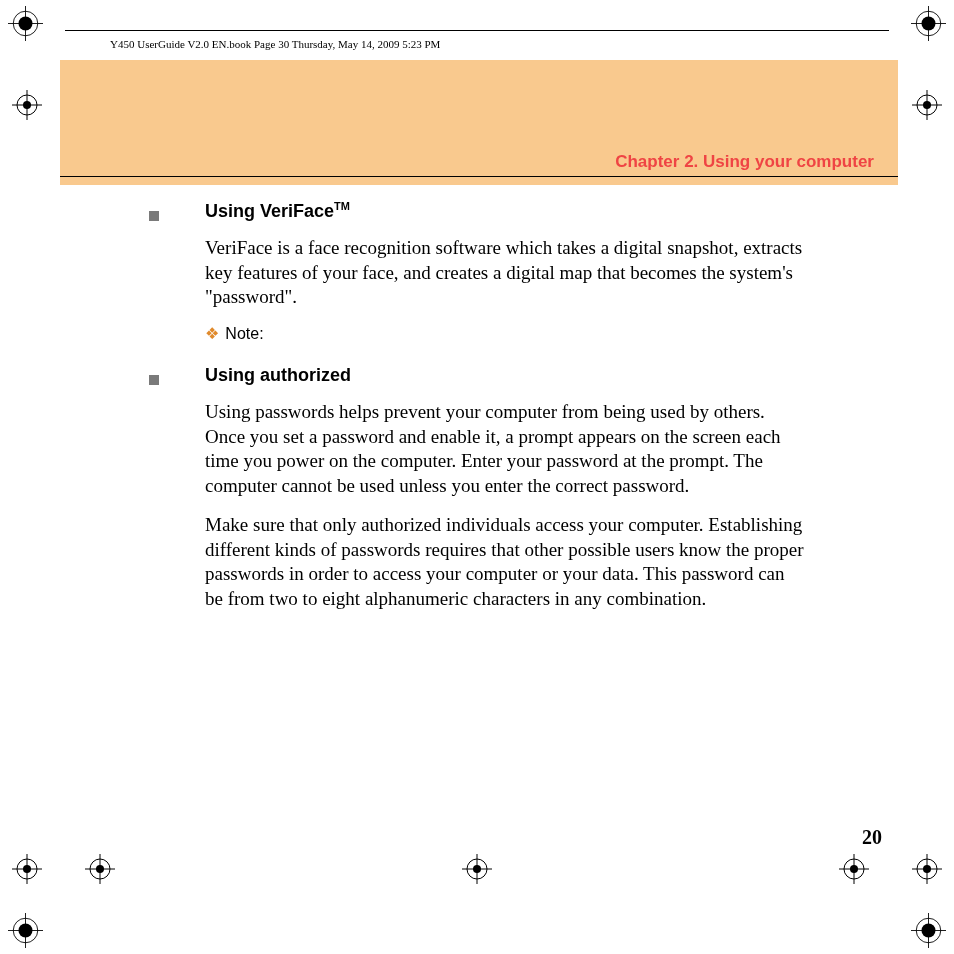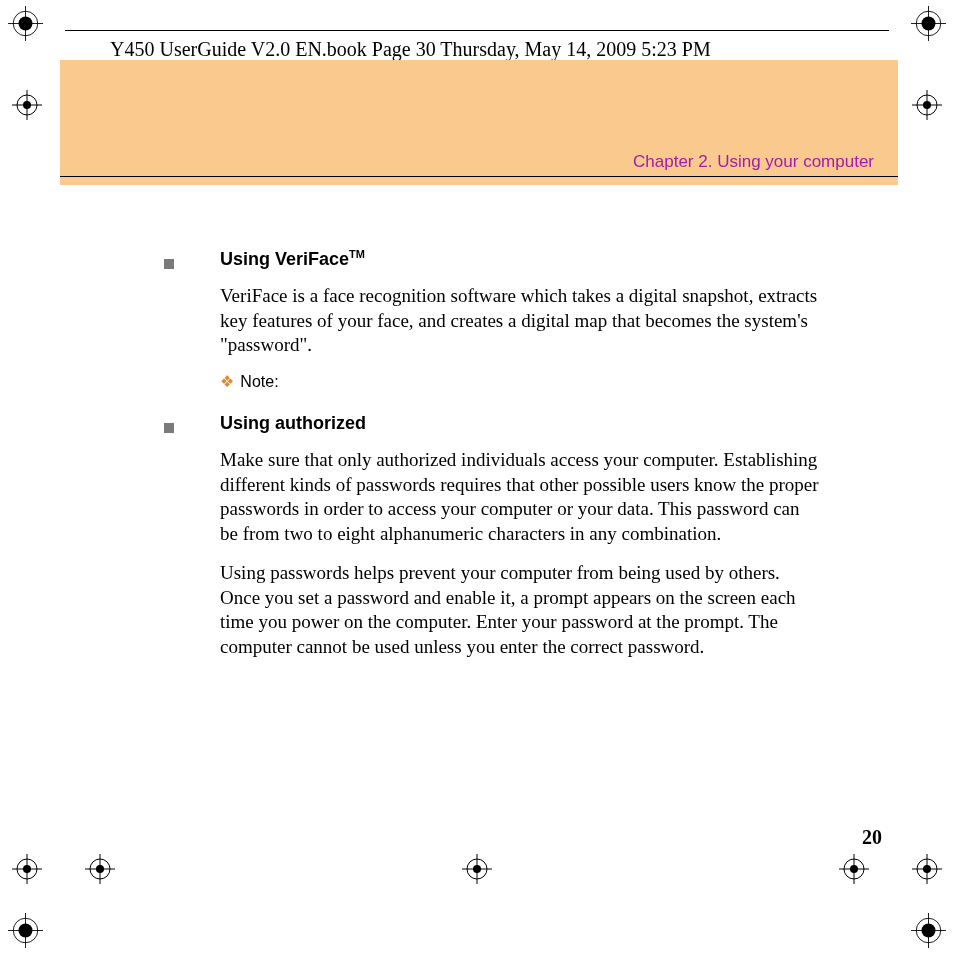--- a/index.html
+++ b/index.html
@@ -29,54 +29,53 @@
     top: 30px;
     left: 65px;
     right: 65px;
     border-top: 1px solid black;
   }
   .header-text {
     position: absolute;
     top: 38px;
     left: 110px;
     font-family: Georgia, serif;
-    font-size: 20px;
+    font-size: 11px;
   }
   .orange-band {
     position: absolute;
     top: 60px;
     left: 60px;
     width: 838px;
     height: 125px;
     background: #f9c98e;
   }
   .chapter-title {
     position: absolute;
     top: 152px;
     right: 80px;
     font-family: Arial, Helvetica, sans-serif;
-    font-weight: normal;
+    font-weight: bold;
     font-size: 17px;
-    color: #a21caf;
+    color: #ef4444;
     text-align: right;
   }
   .chapter-underline {
     position: absolute;
     top: 176px;
     left: 60px;
     width: 838px;
     height: 1px;
     background: black;
   }
   .content {
     position: absolute;
     top: 200px;
-    left: 164px;
+    left: 149px;
     width: 700px;
-    margin-top: 48px;
   }
   .section-row {
     display: flex;
     align-items: baseline;
     margin-bottom: 14px;
   }
   .square-bullet {
     width: 10px;
     height: 10px;
     background: #7a7a7a;
@@ -262,18 +261,18 @@
   </div>
 
 
   <div class="section-gap"></div>
 
   <div class="section-row">
     <div class="square-bullet"></div>
     <div class="section-heading">Using authorized</div>
   </div>
 
+  <div class="body-text">Using passwords helps prevent your computer from being used by others. Once you set a password and enable it, a prompt appears on the screen each time you power on the computer. Enter your password at the prompt. The computer cannot be used unless you enter the correct password.</div>
   <div class="body-text">Make sure that only authorized individuals access your computer. Establishing different kinds of passwords requires that other possible users know the proper passwords in order to access your computer or your data. This password can be from two to eight alphanumeric characters in any combination.</div>
-  <div class="body-text">Using passwords helps prevent your computer from being used by others. Once you set a password and enable it, a prompt appears on the screen each time you power on the computer. Enter your password at the prompt. The computer cannot be used unless you enter the correct password.</div>
 
 </div>
 
 <div class="page-number">20</div>
 
 </body></html>

